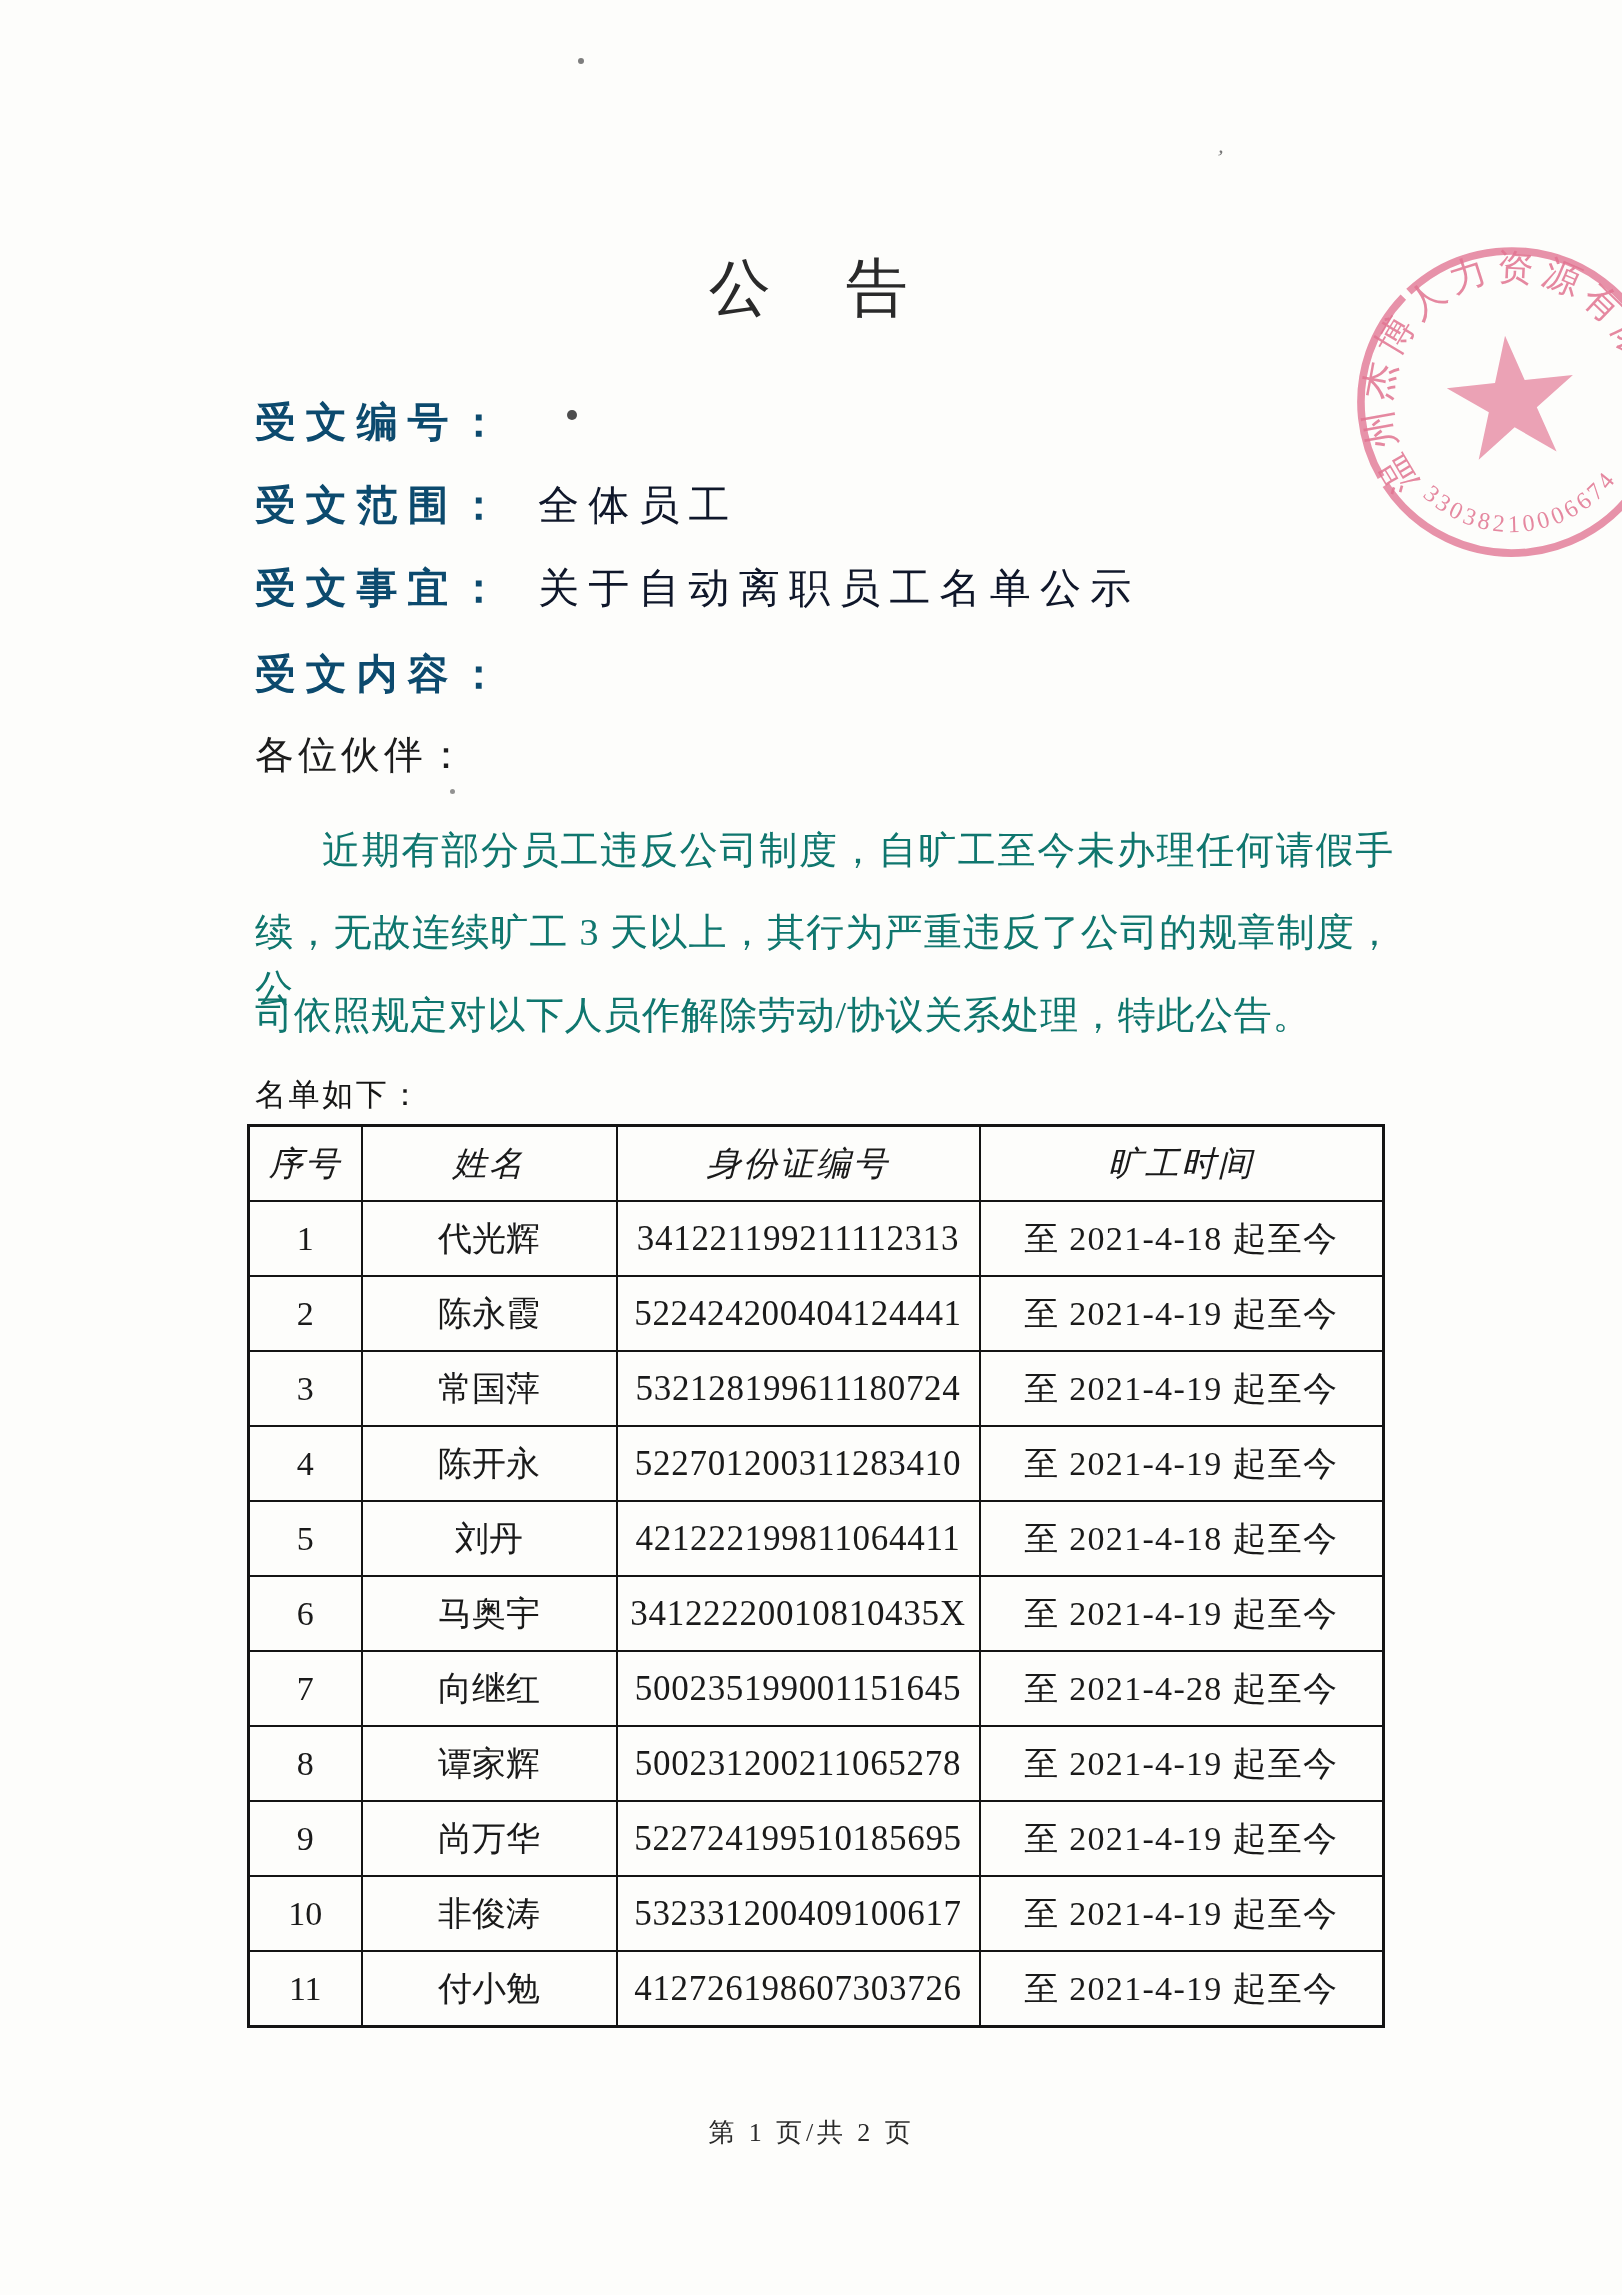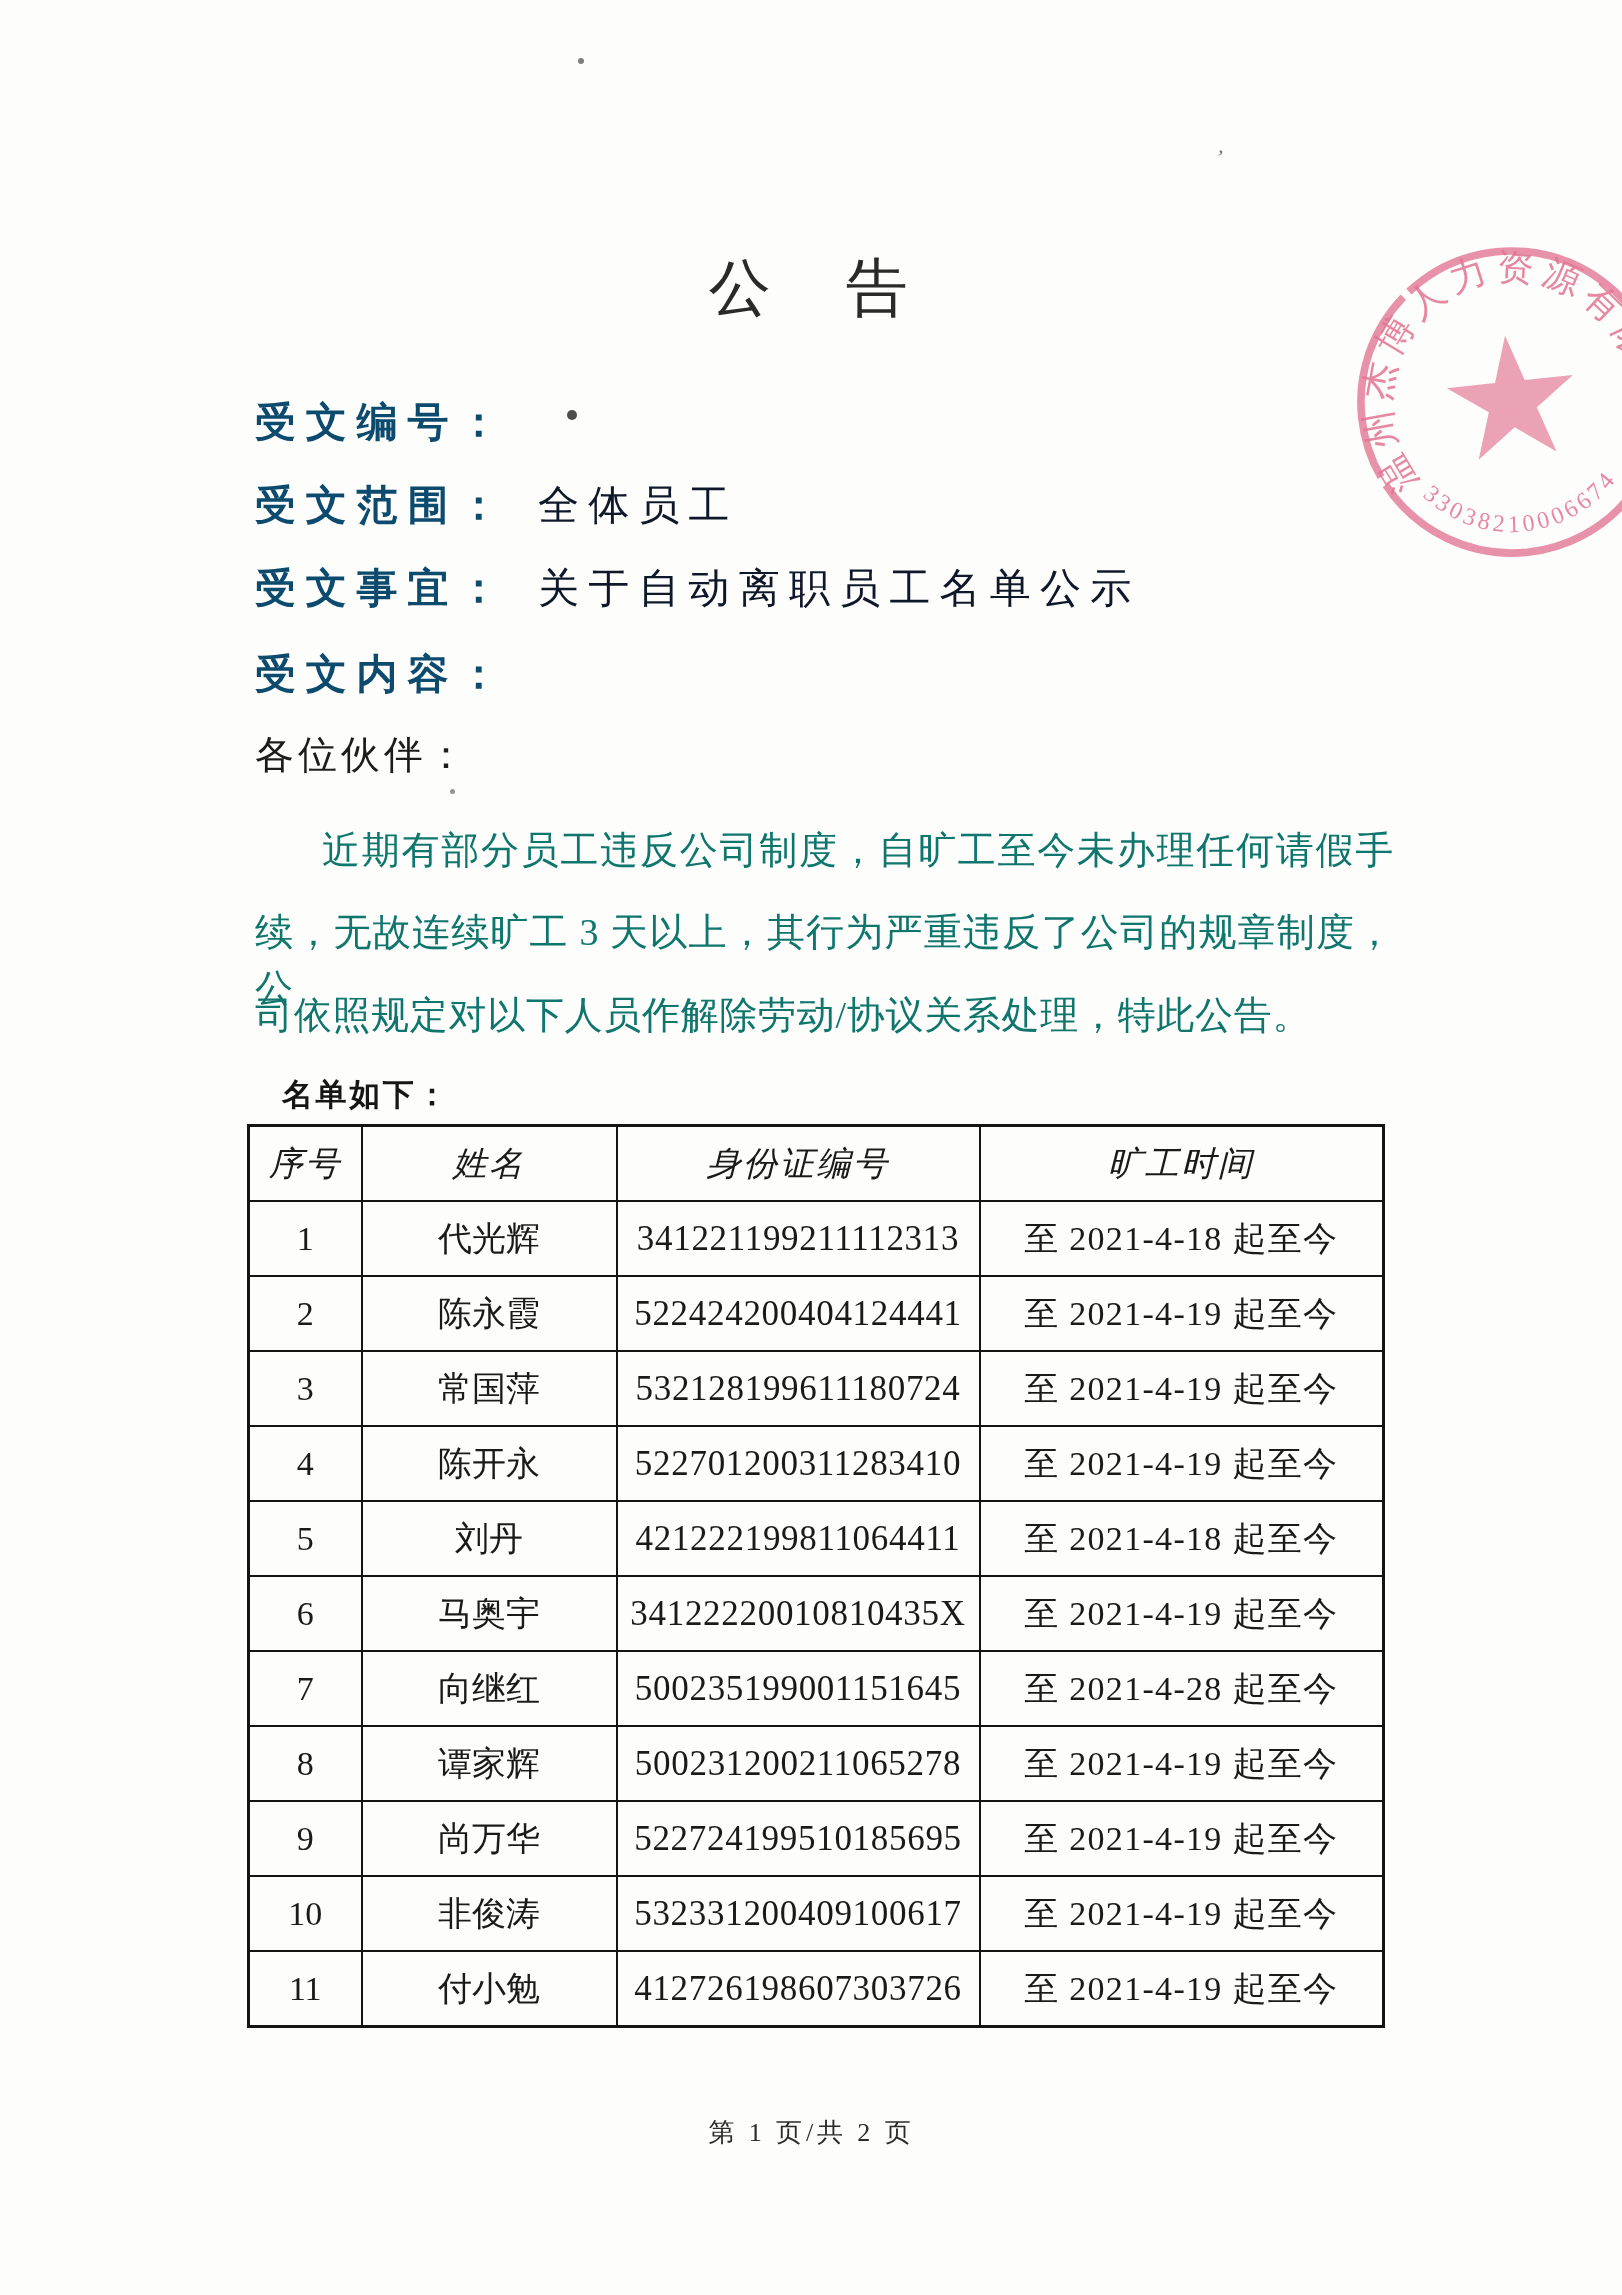--- a/index.html
+++ b/index.html
@@ -37,21 +37,21 @@
     position:absolute; left:255px; width:1139px;
     font-size:38px; line-height:56px; color:#0f766e;
     text-align:justify; letter-spacing:0.7px; white-space:nowrap;
   }
   .para-line.justify{ text-align-last:justify; white-space:normal;}
   .p1{top:822px; padding-left:67px; width:1072px;}
   .p2{top:904px;}
   .p3{top:987px;}
   .list-intro{
     position:absolute; left:255px; top:1074px;
-    font-size:31px; letter-spacing:2.6px; font-weight:700; color:#161616;margin-left:27px;
+    font-size:31px; letter-spacing:2.6px; font-weight:400; color:#161616;
   }
   
   table.roster{
     position:absolute; left:247px; top:1124px;
     width:1135px; border-collapse:collapse;
     table-layout:fixed;
     font-size:34px; color:#1a1a1a;
     border:3.3px solid #141414;
   }
   table.roster th, table.roster td{

